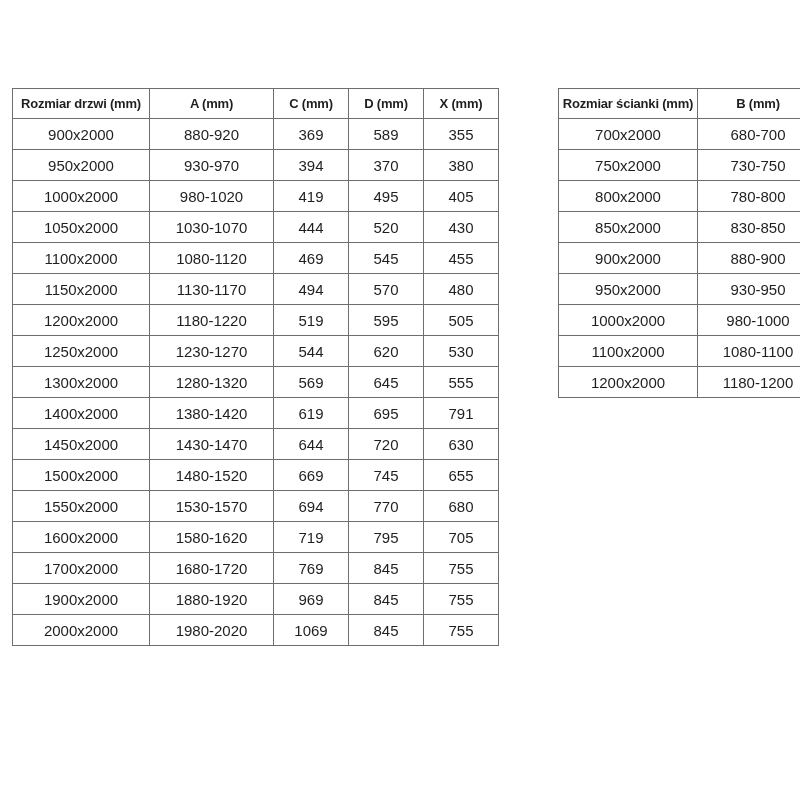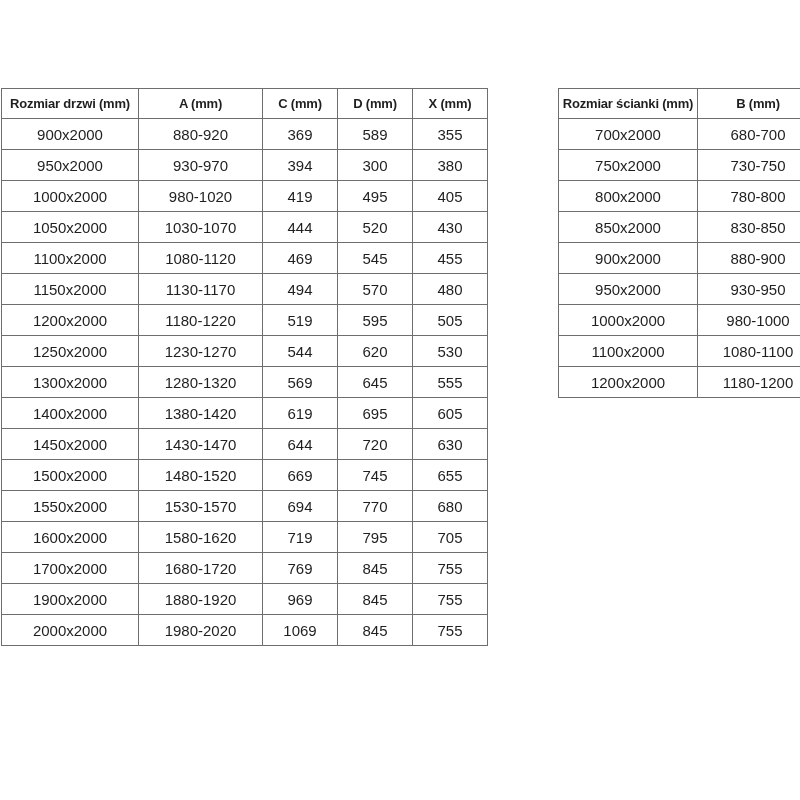--- a/index.html
+++ b/index.html
@@ -38,21 +38,21 @@
     font-size: 13px;
     letter-spacing: -0.2px;
     height: 29px;
   }
   table.spec-table td {
     font-weight: normal;
     font-size: 15px;
     height: 30px;
   }
   #door-table {
-    left: 1px;
+    left: 12px;
     top: 88px;
     width: 486px;
     padding-left: 36px;
   }
   #door-table col:nth-child(1) { width: 137px; }
   #door-table col:nth-child(2) { width: 124px; }
   #door-table col:nth-child(3) { width: 75px; }
   #door-table col:nth-child(4) { width: 75px; }
   #door-table col:nth-child(5) { width: 75px; }
   #wall-table {
@@ -90,21 +90,21 @@
           <td>900x2000</td>
           <td>880-920</td>
           <td>369</td>
           <td>589</td>
           <td>355</td>
         </tr>
         <tr>
           <td>950x2000</td>
           <td>930-970</td>
           <td>394</td>
-          <td>300</td>
+          <td>370</td>
           <td>380</td>
         </tr>
         <tr>
           <td>1000x2000</td>
           <td>980-1020</td>
           <td>419</td>
           <td>495</td>
           <td>405</td>
         </tr>
         <tr>
@@ -147,21 +147,21 @@
           <td>1280-1320</td>
           <td>569</td>
           <td>645</td>
           <td>555</td>
         </tr>
         <tr>
           <td>1400x2000</td>
           <td>1380-1420</td>
           <td>619</td>
           <td>695</td>
-          <td>605</td>
+          <td>791</td>
         </tr>
         <tr>
           <td>1450x2000</td>
           <td>1430-1470</td>
           <td>644</td>
           <td>720</td>
           <td>630</td>
         </tr>
         <tr>
           <td>1500x2000</td>

